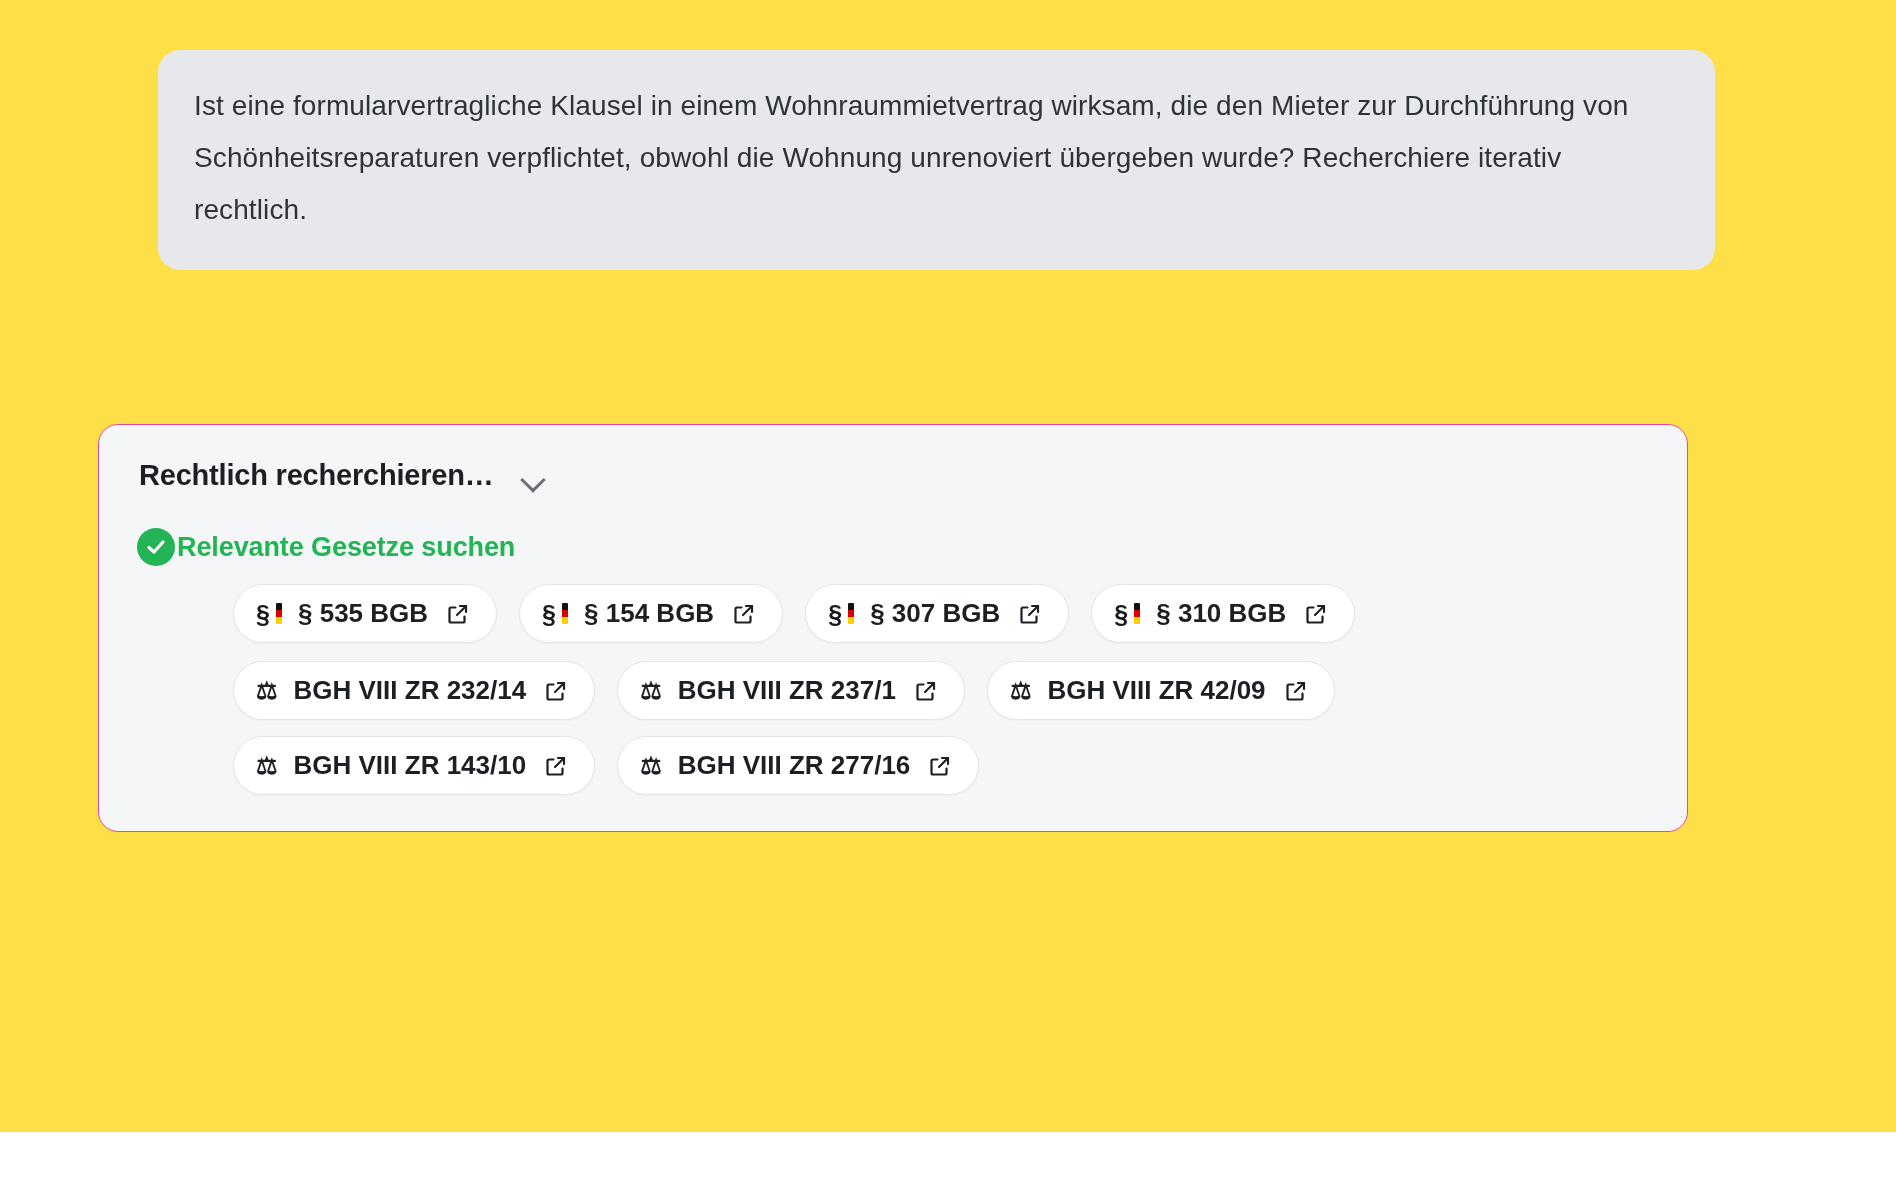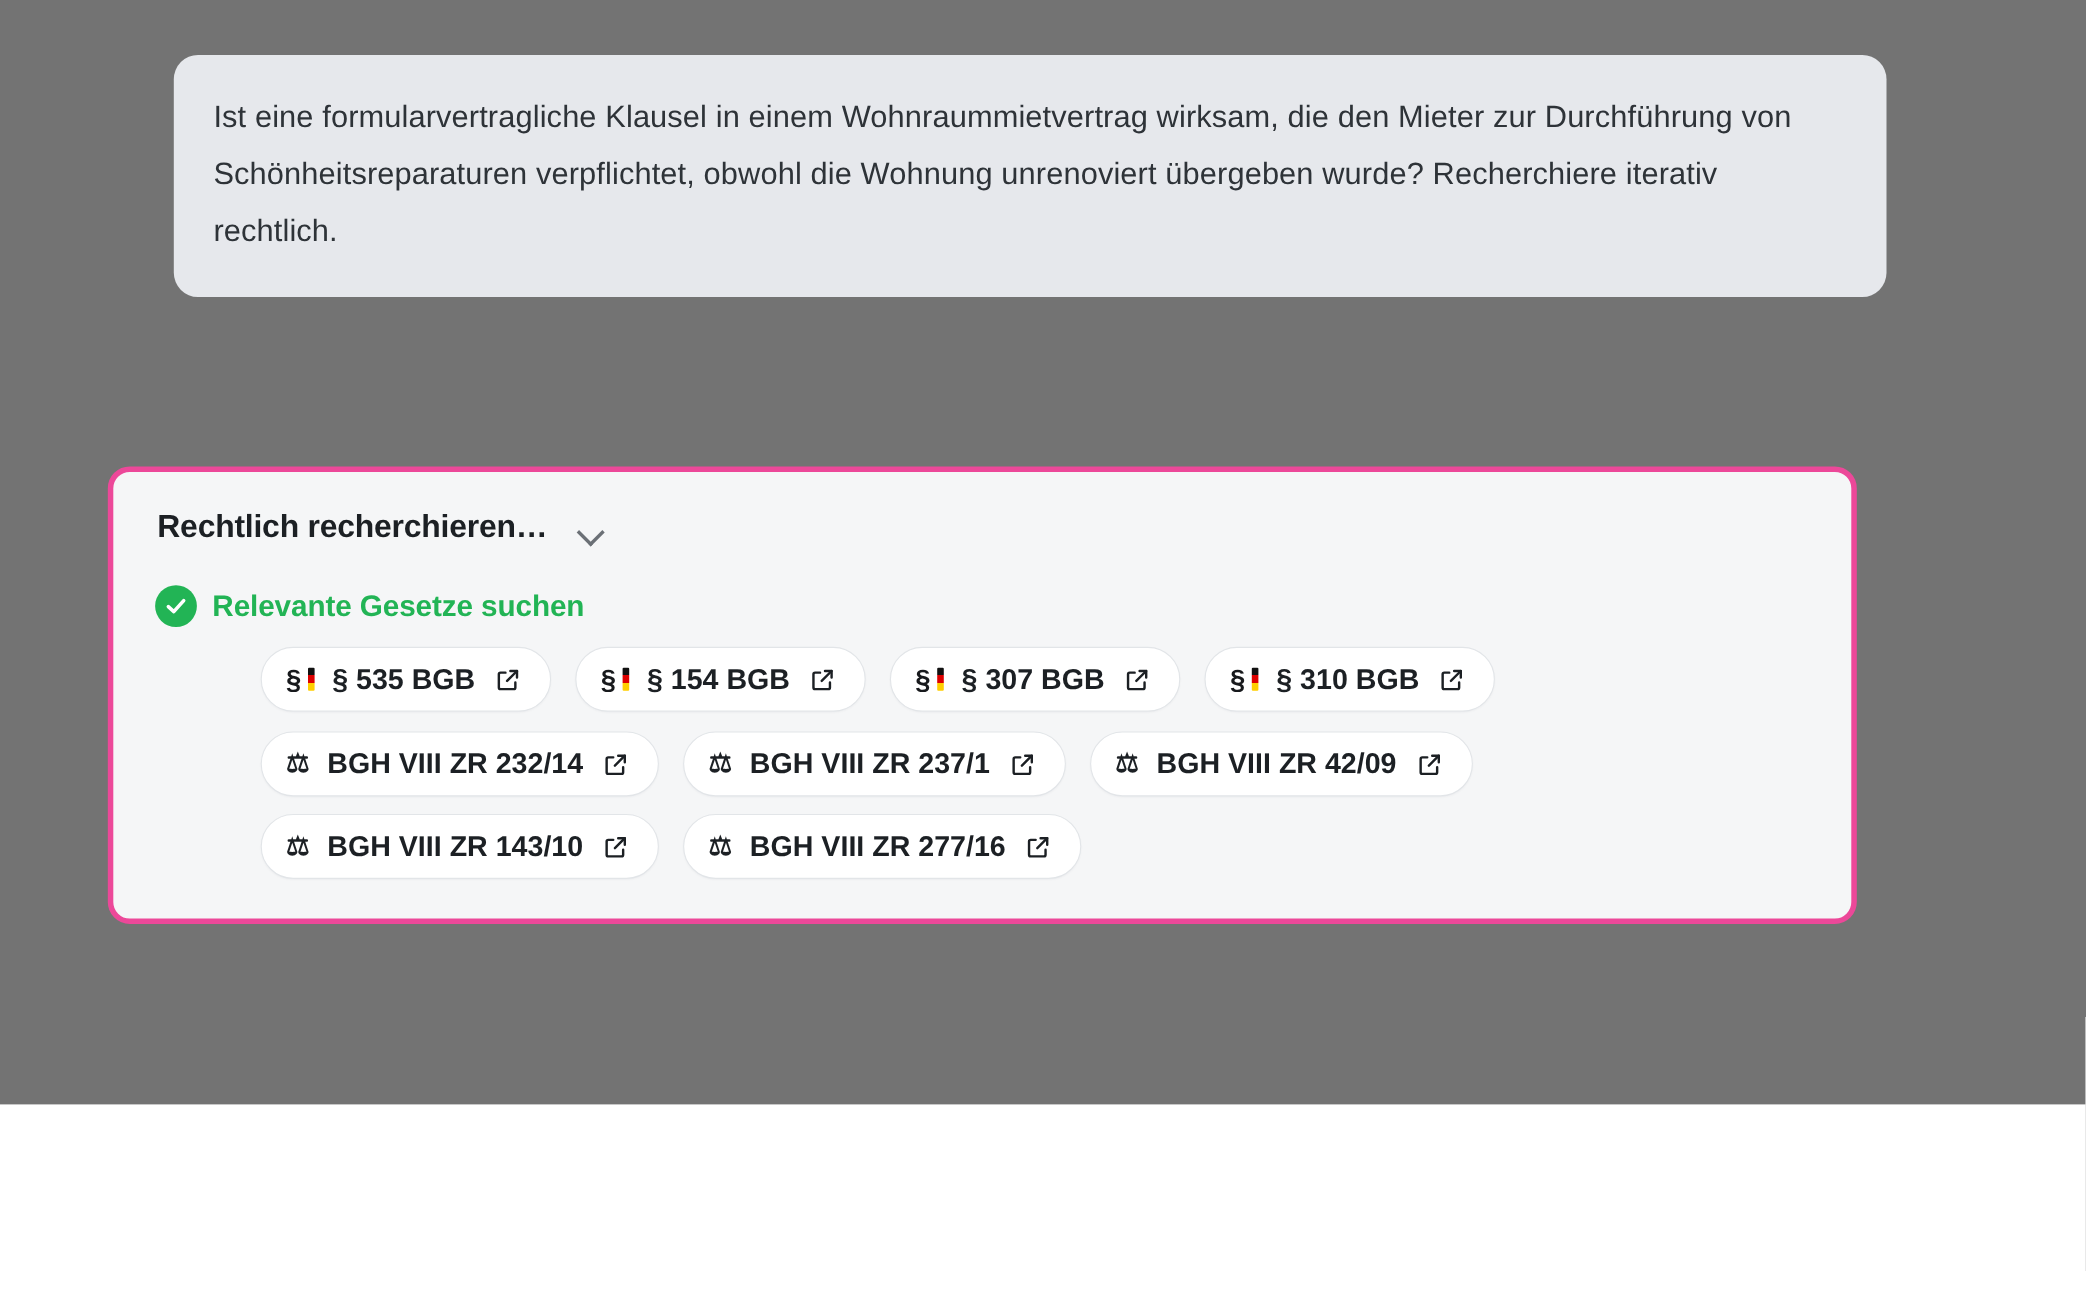--- a/index.html
+++ b/index.html
@@ -9,22 +9,22 @@
     padding: 0;
     width: 1896px;
     height: 1194px;
     background: #ffffff;
     font-family: "Liberation Sans", sans-serif;
     -webkit-font-smoothing: antialiased;
   }
   .page {
     position: relative;
     width: 1896px;
-    height: 1004px;
-    background: #737373;
+    height: 1132px;
+    background: #fde047;
     overflow: hidden;
   }
 
   
   .user-bubble {
     position: absolute;
     left: 158px;
     top: 50px;
     width: 1557px;
     background: #e6e8ec;
@@ -39,21 +39,21 @@
     letter-spacing: 0.1px;
   }
 
   
   .research-card {
     position: absolute;
     left: 98px;
     top: 424px;
     width: 1590px;
     background: #f5f6f7;
-    border: 5px solid #ec4899;
+    border: 1px solid #ec4899;
     border-radius: 20px;
     padding: 28px 32px 36px 32px;
   }
 
   .card-header {
     display: flex;
     align-items: center;
     gap: 26px;
     padding: 6px 0 18px 8px;
   }
@@ -79,21 +79,21 @@
     height: 15px;
     border-right: 3px solid #6b7076;
     border-bottom: 3px solid #6b7076;
     transform: rotate(45deg);
   }
 
   
   .step {
     display: flex;
     align-items: center;
-    gap: 14px;
+    gap: 2px;
     margin-top: 18px;
     padding-left: 6px;
   }
   .step-label {
     font-size: 27px;
     font-weight: bold;
     letter-spacing: -0.1px;
   }
   .step.done .step-label { color: #22b455; }
   .step.running .step-label {

